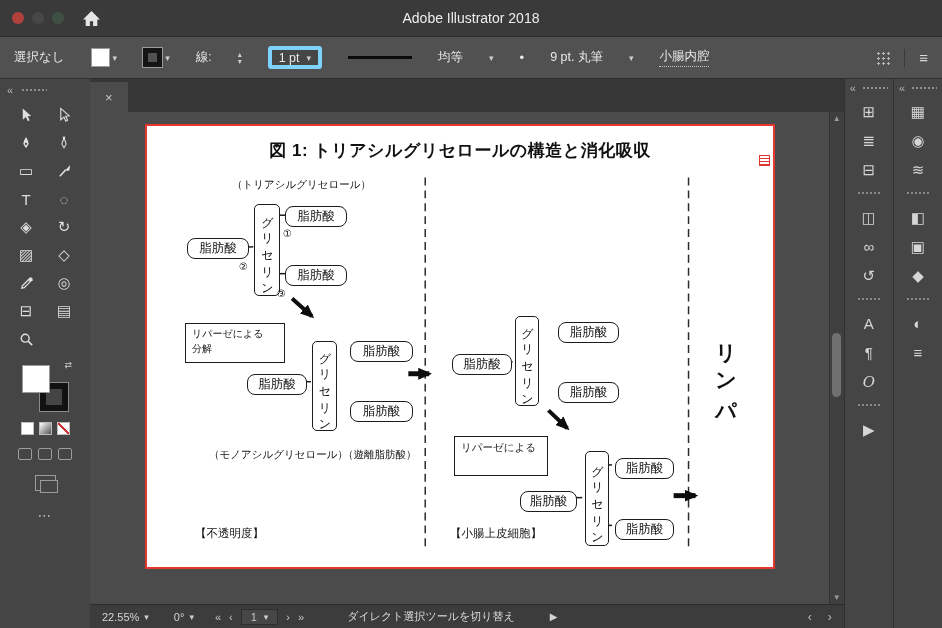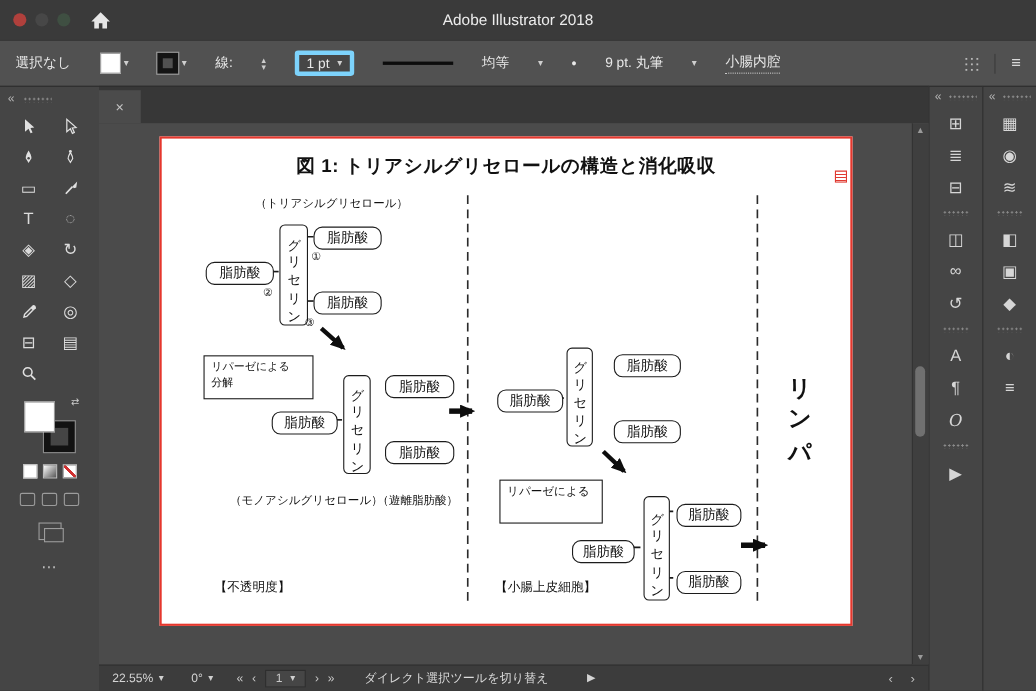--- a/index.html
+++ b/index.html
@@ -69,21 +69,21 @@
   .vscroll { position:absolute; right:0; top:0; bottom:0; width:15px; background:#3f3f3f; border-left:1px solid #333; color:#9a9a9a; font-size:8px; text-align:center; }
   .vscroll .sarr { position:absolute; left:0; right:0; }
   .vscroll .sarr.top { top:2px; } .vscroll .sarr.bot { bottom:2px; }
   .vthumb { position:absolute; top:45%; height:13%; width:9px; left:2px; background:#707070; border-radius:5px; }
 
   
   .bottombar { flex:0 0 24px; background:#3c3c3c; border-top:1px solid #2b2b2b; display:flex; align-items:center; gap:9px; padding:0 12px; color:#d4d4d4; font-size:11px; }
   .bb-field { display:flex; align-items:center; gap:5px; }
   .bb-nav { display:flex; align-items:center; gap:8px; margin-left:12px; color:#c9c9c9; }
   .bb-page { background:#464646; border:1px solid #2e2e2e; padding:1px 9px; display:flex; gap:7px; align-items:center; }
-  .bb-hint { margin-left:18px; color:#dcdcdc; }
+  .bb-hint { margin-left:34px; color:#dcdcdc; }
   .bb-play { margin-left:26px; font-size:10px; }
   .hs-arrows { margin-left:auto; display:flex; gap:16px; font-size:12px; color:#bdbdbd; }
 
   
   .rpanel { flex:0 0 45px; background:#454545; border-left:1px solid #303030; border-top:1px solid #2e2e2e; display:flex; flex-direction:column; align-items:center; color:#d6d6d6; }
   .rp-head { width:100%; display:flex; align-items:center; gap:6px; padding:3px 5px; font-size:11px; color:#b5b5b5; }
   .picon { width:30px; height:27px; display:flex; align-items:center; justify-content:center; font-size:15px; margin:1px 0; }
   .pgrip { width:24px; height:5px; margin:7px 0; background-image:radial-gradient(#8a8a8a 1px, transparent 1.1px); background-size:4px 4px; }
   .it { font-style:italic; font-family:"DejaVu Serif",serif; }
 

